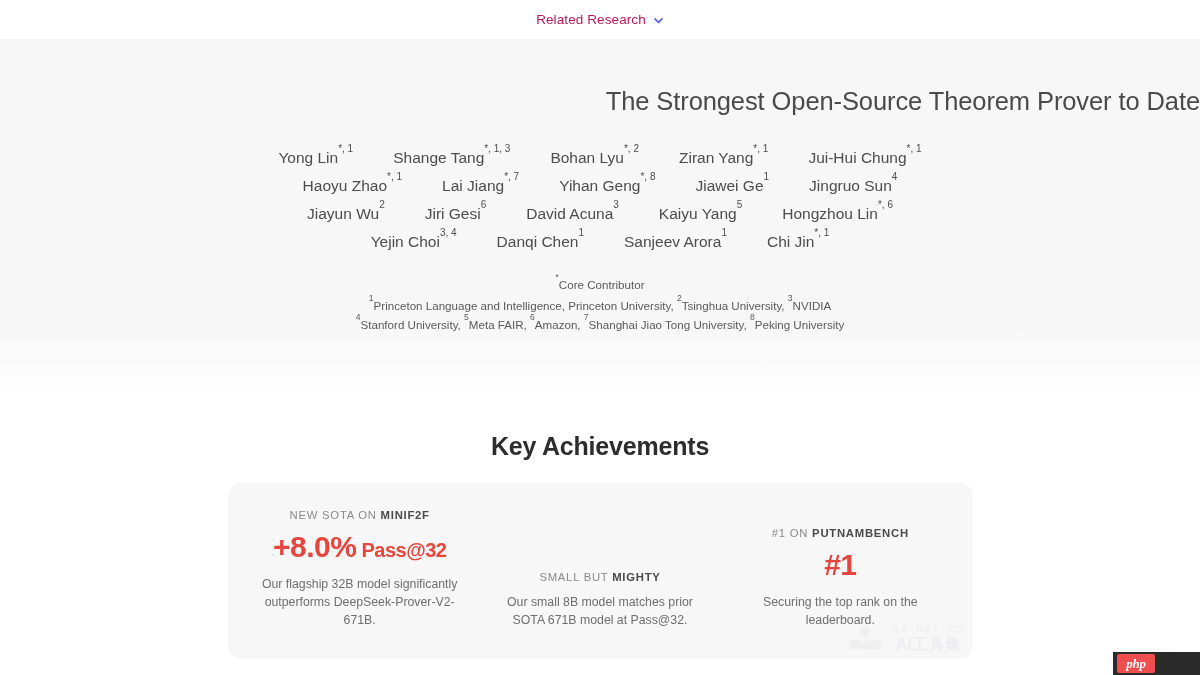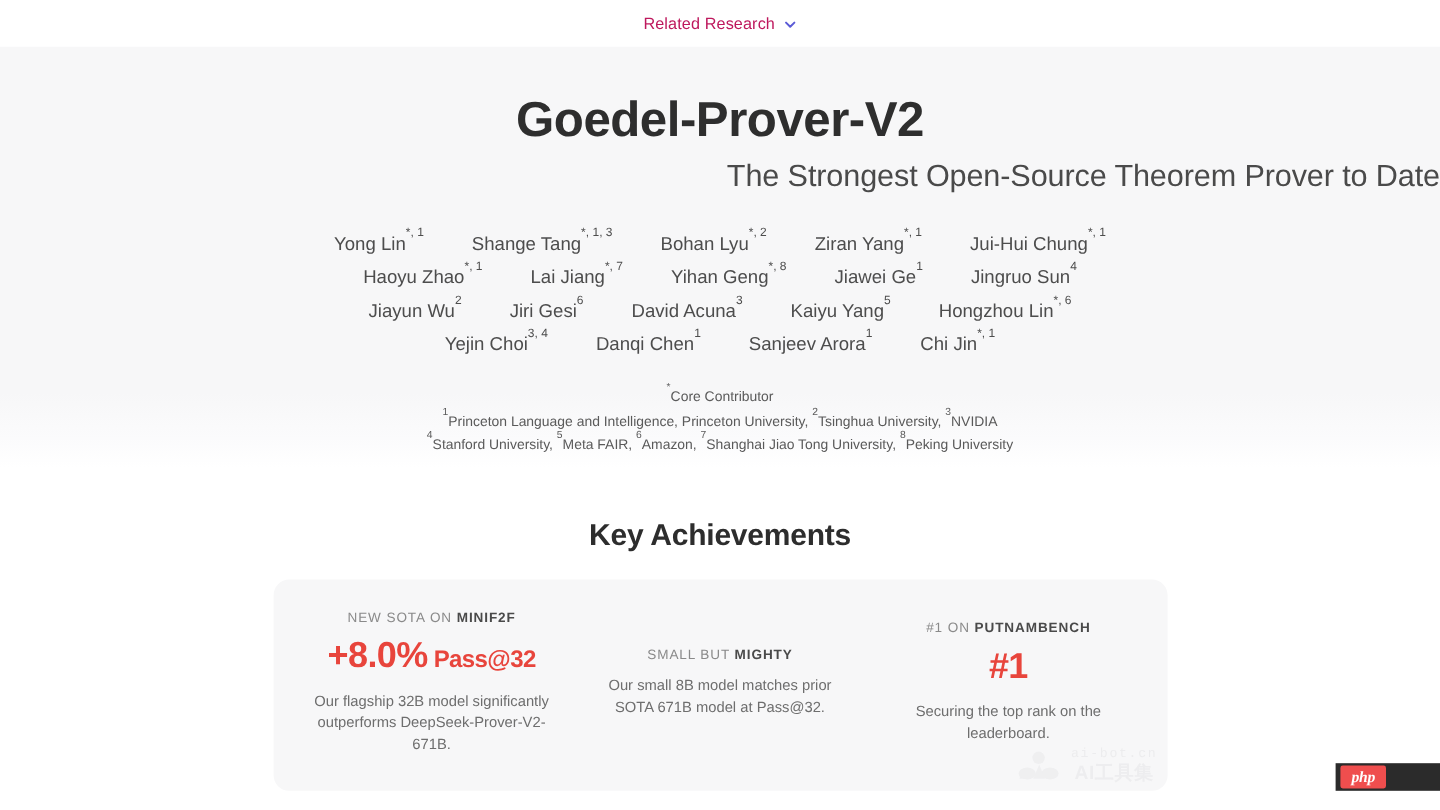--- a/index.html
+++ b/index.html
@@ -128,21 +128,21 @@
 
   .achv-panel {
     position: relative;
     width: 745px;
     margin: 22px auto 0 auto;
     background: #f7f7f8;
     border-radius: 13px;
     padding: 26px 12px 30px 12px;
     box-sizing: border-box;
     display: flex;
-    align-items: center;
+    align-items: flex-end;
     justify-content: space-between;
   }
   .achv-card {
     flex: 1 1 0;
     padding: 0 10px;
     box-sizing: border-box;
   }
   .achv-label {
     font-size: 11.3px;
     color: #8a8a8a;
@@ -207,21 +207,21 @@
     color: #e6e6e8;
     font-weight: 700;
     line-height: 17px;
     letter-spacing: .4px;
   }
 
   
   .bottombar {
     position: absolute;
     right: 0;
-    bottom: 16px;
+    bottom: 0;
     width: 87px;
     height: 23px;
     background: #2b2b2b;
     display: flex;
     align-items: center;
   }
   .php-badge {
     margin-left: 4px;
     background: #ef4e4e;
     border-radius: 2px;
@@ -248,21 +248,20 @@
     <span>Related Research</span>
     <span class="chev">
       <svg viewBox="0 0 12 12" width="11" height="11" aria-hidden="true">
         <path d="M2.2 4.2 L6 8 L9.8 4.2" fill="none" stroke="#5b5bd6" stroke-width="1.8" stroke-linecap="round" stroke-linejoin="round"></path>
       </svg>
     </span>
   </div>
 </div>
 
 <div class="hero">
-  <h1 class="title">Goedel-Prover-V2</h1>
   <div class="subtitle">The Strongest Open-Source Theorem Prover to Date</div>
 
   <div class="authors">
     <div class="author-line" id="author-line-0"><span class="author">Yong Lin<sup>*, 1</sup></span><span class="author">Shange Tang<sup>*, 1, 3</sup></span><span class="author">Bohan Lyu<sup>*, 2</sup></span><span class="author">Ziran Yang<sup>*, 1</sup></span><span class="author">Jui-Hui Chung<sup>*, 1</sup></span></div>
     <div class="author-line" id="author-line-1"><span class="author">Haoyu Zhao<sup>*, 1</sup></span><span class="author">Lai Jiang<sup>*, 7</sup></span><span class="author">Yihan Geng<sup>*, 8</sup></span><span class="author">Jiawei Ge<sup>1</sup></span><span class="author">Jingruo Sun<sup>4</sup></span></div>
     <div class="author-line" id="author-line-2"><span class="author">Jiayun Wu<sup>2</sup></span><span class="author">Jiri Gesi<sup>6</sup></span><span class="author">David Acuna<sup>3</sup></span><span class="author">Kaiyu Yang<sup>5</sup></span><span class="author">Hongzhou Lin<sup>*, 6</sup></span></div>
     <div class="author-line" id="author-line-3"><span class="author">Yejin Choi<sup>3, 4</sup></span><span class="author">Danqi Chen<sup>1</sup></span><span class="author">Sanjeev Arora<sup>1</sup></span><span class="author">Chi Jin<sup>*, 1</sup></span></div>
   </div>
 
   <div class="affil">

